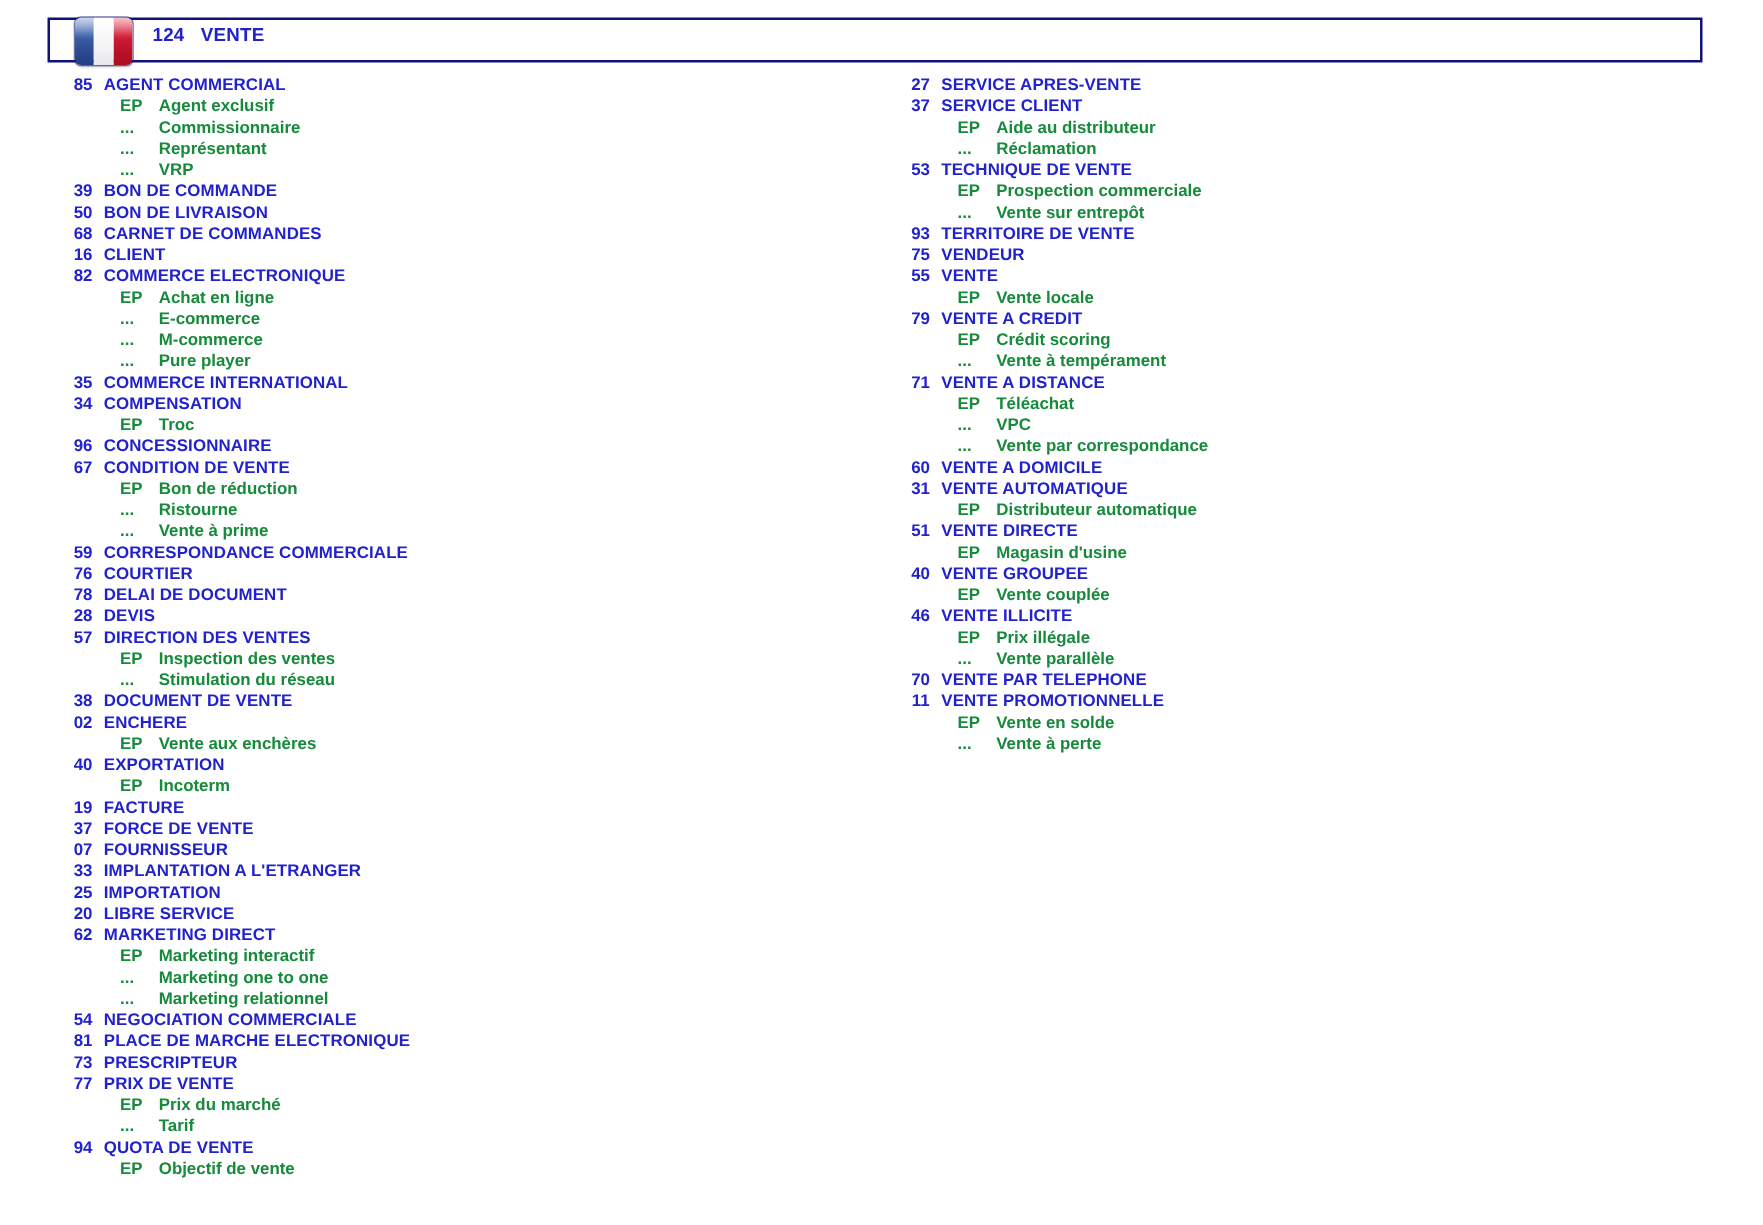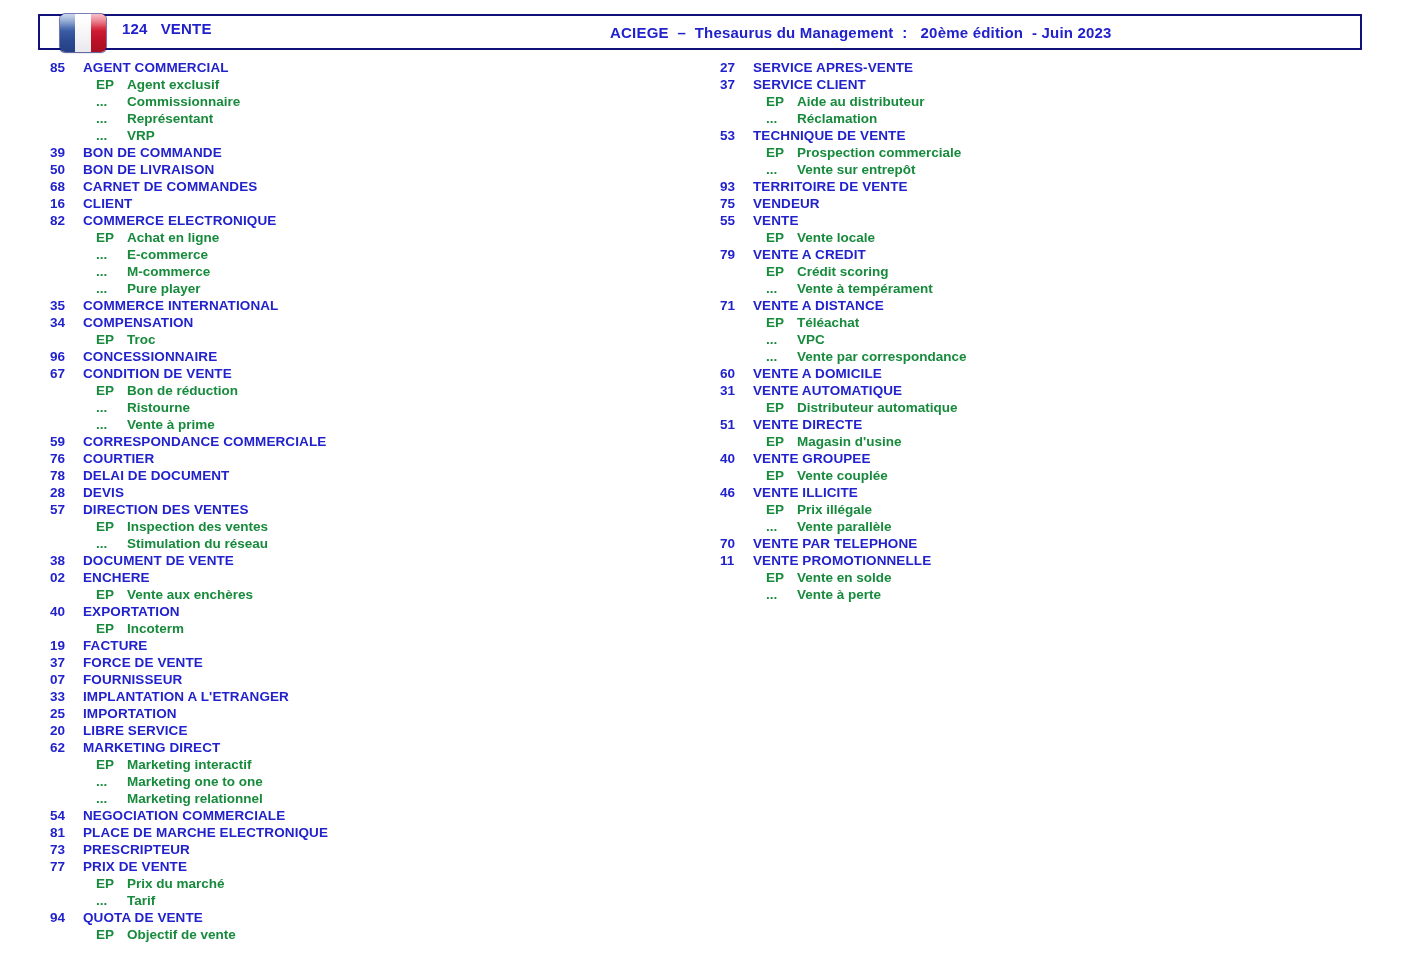--- a/index.html
+++ b/index.html
@@ -46,41 +46,40 @@
     position:absolute;left:570px;top:0;height:32px;
     display:flex;align-items:center;
     font-size:15px;color:var(--term-color);
     white-space:pre;letter-spacing:.2px;
   }
   
   .col{position:absolute;top:59px;}
   .col-left{left:50px;}
   .col-right{left:720px;}
   .row{height:17px;line-height:17px;white-space:nowrap;font-size:13.5px;}
-  .row.main .num{display:inline-block;width:33px;color:var(--term-color);}
+  .row.main .num{display:inline-block;width:33px;color:var(--term-color);text-align:center;}
   .row.main .term{color:var(--term-color);letter-spacing:.1px;}
   .row.sub{padding-left:46px;}
   .row.sub .rel{display:inline-block;width:31px;color:var(--syn-color);}
   .row.sub .syn{color:var(--syn-color);}
 </style>
 </head>
 <body>
 
 <div class="header-box">
   <div class="flag">
     <div class="stripe blue"></div>
     <div class="stripe white"></div>
     <div class="stripe red"></div>
     <div class="gloss"></div>
   </div>
   <div class="section-label">
     <span class="num">124</span>
     <span class="ttl">VENTE</span>
   </div>
-  <div class="pub-title">ACIEGE  –  Thesaurus du Management  :   20ème édition  - Juin 2023</div>
 </div>
 
 <div class="col col-left">
     <div class="row main"><span class="num">85</span><span class="term">AGENT COMMERCIAL</span></div>
     <div class="row sub"><span class="rel">EP</span><span class="syn">Agent exclusif</span></div>
     <div class="row sub"><span class="rel">...</span><span class="syn">Commissionnaire</span></div>
     <div class="row sub"><span class="rel">...</span><span class="syn">Représentant</span></div>
     <div class="row sub"><span class="rel">...</span><span class="syn">VRP</span></div>
     <div class="row main"><span class="num">39</span><span class="term">BON DE COMMANDE</span></div>
     <div class="row main"><span class="num">50</span><span class="term">BON DE LIVRAISON</span></div>

